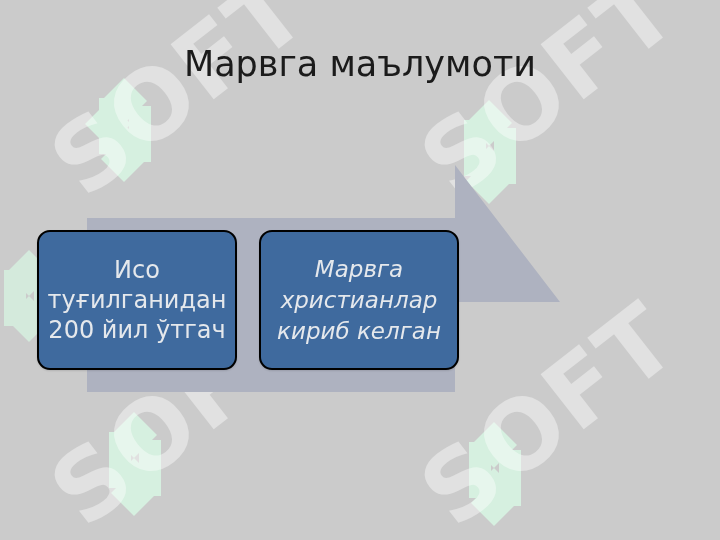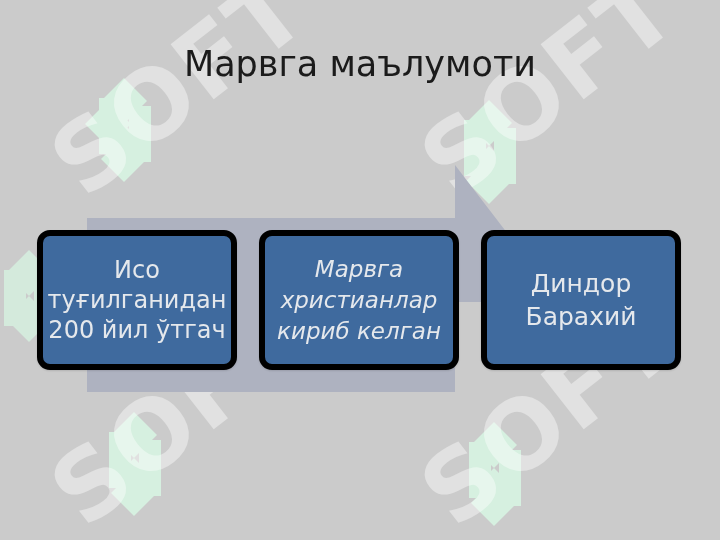--- a/index.html
+++ b/index.html
@@ -76,21 +76,21 @@
     left: 0;
     top: 0;
     width: 720px;
     height: 540px;
     z-index: 8;
   }
   .node {
     position: absolute;
     box-sizing: border-box;
     background: #3f6a9e;
-    border: 6px solid #000000;
+    border: 2px solid #000000;
     border-radius: 13px;
     display: flex;
     align-items: center;
     justify-content: center;
     text-align: center;
     color: #e5e8ec;
     font-family: "DejaVu Sans", "Liberation Sans", sans-serif;
     box-shadow: 0 1px 2px rgba(0,0,0,0.12);
   }
   .node .node-label {
@@ -173,20 +173,17 @@
     <path d="M87 218 L455 218 L455 165 L560 302 L455 302 L455 392 L87 392 Z" fill="#aeb2c0"></path>
   </svg>
 
   <div id="boxes">
     <div class="node" id="node-0">
       <span class="node-label">Исо туғилганидан 200 йил ўтгач</span>
     </div>
     <div class="node" id="node-1">
       <span class="node-label">Марвга христианлар кириб келган</span>
     </div>
-    <div class="node" id="node-2">
-      <span class="node-label">Диндор Барахий</span>
-    </div>
   </div>
 
   <div id="title">Марвга маълумоти</div>
 
 </div>
 
 </body></html>

